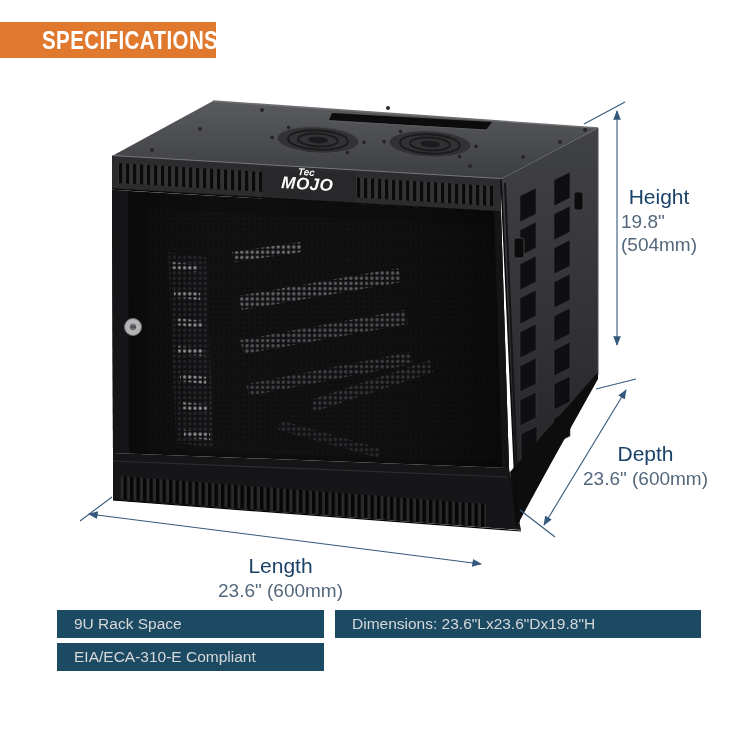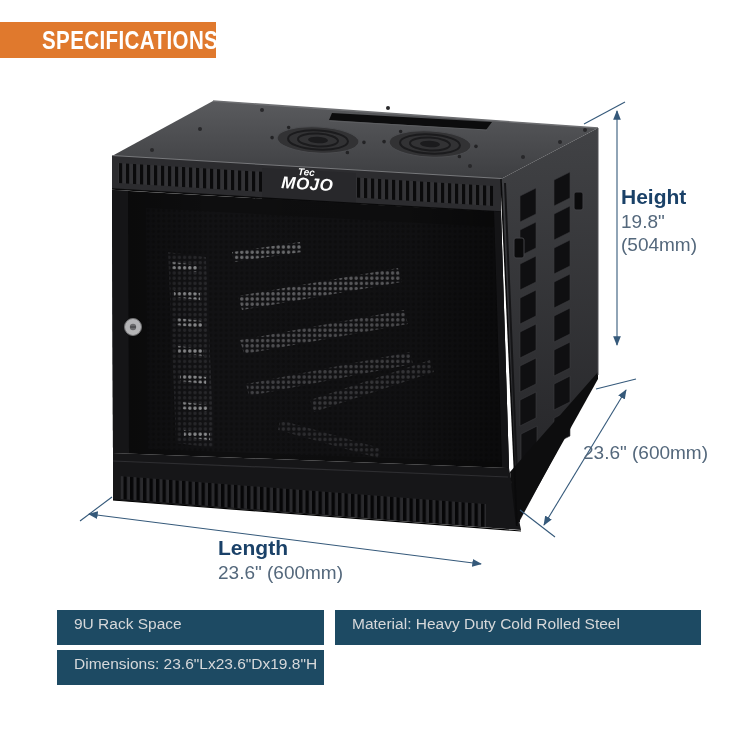--- a/index.html
+++ b/index.html
@@ -8,26 +8,26 @@
   
   .banner{position:absolute;left:0;top:22px;width:216px;height:36px;background:#E0792D;
           display:flex;align-items:center;}
   .banner span{display:inline-block;margin-left:42px;color:#ffffff;font-weight:bold;
           font-size:25px;letter-spacing:.5px;transform:scaleX(.82);transform-origin:left center;
           white-space:nowrap;}
   
   .cab{position:absolute;left:0;top:0;width:750px;height:750px;}
   
   .dim{position:absolute;white-space:nowrap;}
-  .dim .t{font-weight:bold;font-size:21px;color:#1A4168;line-height:26px;}
+  .dim .t{font-weight:normal;font-size:21px;color:#1A4168;line-height:26px;text-align:center;}
   .dim .v{font-size:19px;color:#54687C;line-height:23px;}
   
   .spec{position:absolute;left:57px;top:610px;width:644px;display:grid;
         grid-template-columns:267px 366px;column-gap:11px;row-gap:5px;}
-  .spec .cell{height:35px;line-height:28px;background:#1D4A63;color:#D6D8DA;
+  .spec .cell{height:28px;line-height:28px;background:#1D4A63;color:#D6D8DA;
         font-size:15.5px;padding-left:17px;box-sizing:border-box;overflow:hidden;}
 </style>
 </head>
 <body>
 
 <div class="stage">
 
   <div class="banner">
     <span>SPECIFICATIONS</span>
   </div>
@@ -202,26 +202,27 @@
       <line x1="89" y1="514" x2="481" y2="564" marker-start="url(#arr)" marker-end="url(#arr)"></line>
     </g>
   </svg>
 
   <div class="dim" style="left:621px;top:184px;">
     <div class="t">Height</div>
     <div class="v">19.8"</div>
     <div class="v">(504mm)</div>
   </div>
   <div class="dim" style="left:583px;top:441px;">
+    <div class="t">Depth</div>
     <div class="v">23.6" (600mm)</div>
   </div>
-  <div class="dim" style="left:218px;top:535px;">
+  <div class="dim" style="left:218px;top:553px;">
     <div class="t">Length</div>
     <div class="v">23.6" (600mm)</div>
   </div>
 
   <div class="spec">
     <div class="cell">9U Rack Space</div>
-    <div class="cell">Material: Heavy Duty Cold Rolled Steel</div>
     <div class="cell">Dimensions: 23.6"Lx23.6"Dx19.8"H</div>
+    <div class="cell">EIA/ECA-310-E Compliant</div>
   </div>
 
 </div>
 
 </body></html>

